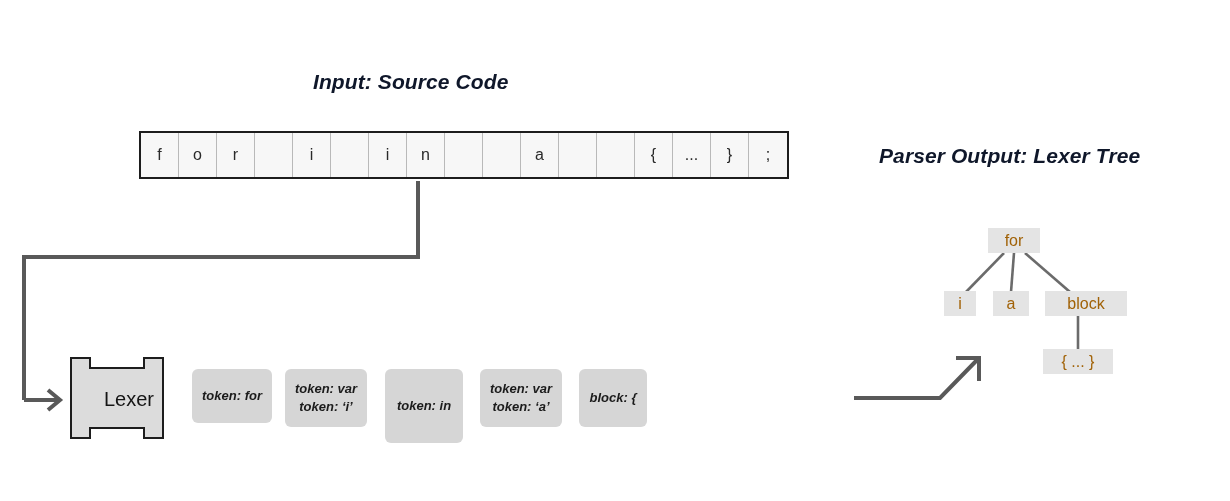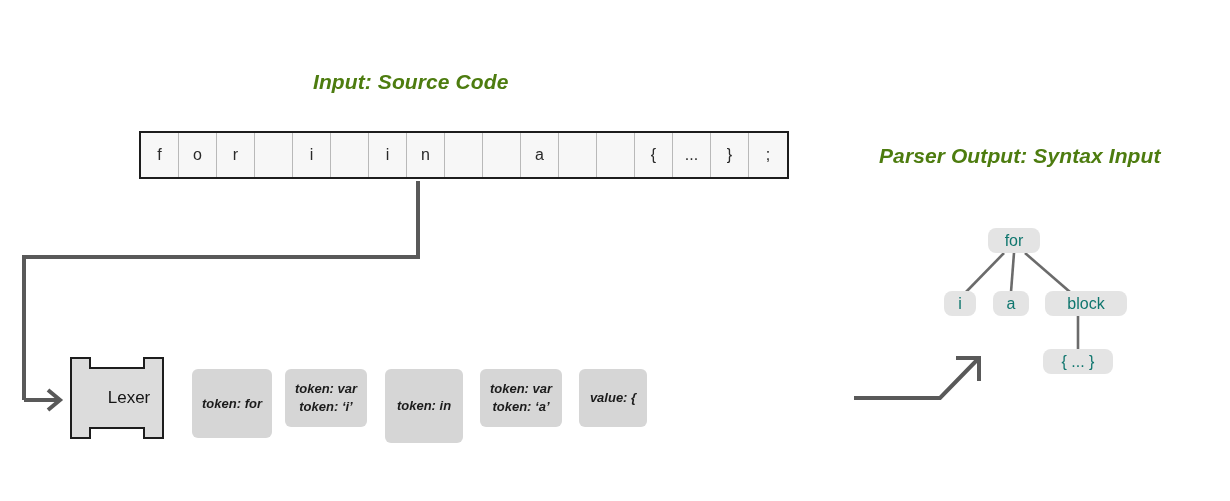--- a/index.html
+++ b/index.html
@@ -18,21 +18,21 @@
   .canvas {
     position: absolute;
     inset: 0;
   }
   
   .title {
     position: absolute;
     font-style: italic;
     font-weight: 700;
     font-size: 21px;
-    color: #4d7c0f;
+    color: #0f172a;
     white-space: nowrap;
     letter-spacing: 0.1px;
   }
   #title-input   { left: 313px; top: 70px; }
   #title-lexer   { left: 303px; top: 303px; }
   #title-parser  { left: 879px; top: 144px; }
 
   
   #source-strip {
     position: absolute;
@@ -60,21 +60,21 @@
 
   
   .proc-box {
     position: absolute;
   }
   .proc-box svg { display: block; }
   .proc-label {
     position: absolute;
     left: 0; right: 0;
     text-align: center;
-    font-size: 17px;
+    font-size: 20px;
     color: #151515;
     padding-left: 24px;
   }
   #lexer-box  { left: 70px;  top: 357px; }
   #lexer-box .proc-label  { top: 31px; }
   #parser-box { left: 682px; top: 355px; }
   #parser-box .proc-label { top: 31px; }
 
   
   .token-chip {
@@ -92,47 +92,47 @@
     line-height: 1.35;
     text-align: center;
     box-sizing: border-box;
   }
   .token-chip .tline { white-space: nowrap; }
 
   
   .tree-node {
     position: absolute;
     background: #e4e4e4;
-    border-radius: 8px;
+    border-radius: 0;
     display: flex;
     align-items: center;
     justify-content: center;
     font-size: 16px;
-    color: #0f766e;
+    color: #a16207;
     white-space: nowrap;
     box-sizing: border-box;
   }
 
   
   #connectors {
     position: absolute;
     left: 0; top: 0;
     width: 1230px; height: 501px;
     pointer-events: none;
   }
 </style>
 </head>
 <body>
 
 <div class="canvas">
 
   <div class="title" id="title-input">Input: Source Code</div>
 
 
-  <div class="title" id="title-parser">Parser Output: Syntax Input</div>
+  <div class="title" id="title-parser">Parser Output: Lexer Tree</div>
 
   <div id="source-strip">
     <div class="src-cell">f</div>
     <div class="src-cell">o</div>
     <div class="src-cell">r</div>
     <div class="src-cell"></div>
     <div class="src-cell">i</div>
     <div class="src-cell"></div>
     <div class="src-cell">i</div>
     <div class="src-cell">n</div>
@@ -168,40 +168,40 @@
     </g>
   </svg>
 
   <div class="proc-box" id="lexer-box">
     <svg width="94" height="82" viewBox="0 0 94 82">
       <path d="M 1,1 H 20 V 11 H 74 V 1 H 93 V 81 H 74 V 71 H 20 V 81 H 1 Z" fill="#dcdcdc" stroke="#1d1d1d" stroke-width="2" stroke-linejoin="miter"></path>
     </svg>
     <div class="proc-label">Lexer</div>
   </div>
 
-  <div class="token-chip" style="left:192px; top:369px; width:80px; height:69px;">
+  <div class="token-chip" style="left:192px; top:369px; width:80px; height:54px;">
     <span class="tline">token: for</span>
   </div>
 
   <div class="token-chip" style="left:285px; top:369px; width:82px; height:58px;">
     <span class="tline">token: var</span>
     <span class="tline">token: ‘i’</span>
   </div>
 
   <div class="token-chip" style="left:385px; top:369px; width:78px; height:74px;">
     <span class="tline">token: in</span>
   </div>
 
   <div class="token-chip" style="left:480px; top:369px; width:82px; height:58px;">
     <span class="tline">token: var</span>
     <span class="tline">token: ‘a’</span>
   </div>
 
   <div class="token-chip" style="left:579px; top:369px; width:68px; height:58px;">
-    <span class="tline">value: {</span>
+    <span class="tline">block: {</span>
   </div>
 
 
   <div class="tree-node" style="left:988px; top:228px; width:52px; height:25px;">for</div>
 
   <div class="tree-node" style="left:944px; top:291px; width:32px; height:25px;">i</div>
 
   <div class="tree-node" style="left:993px; top:291px; width:36px; height:25px;">a</div>
 
   <div class="tree-node" style="left:1045px; top:291px; width:82px; height:25px;">block</div>

